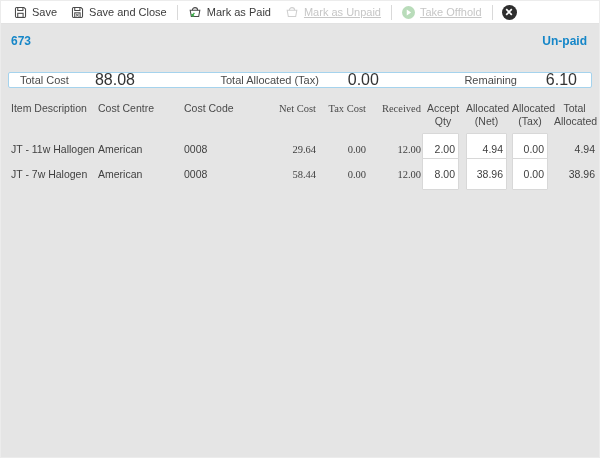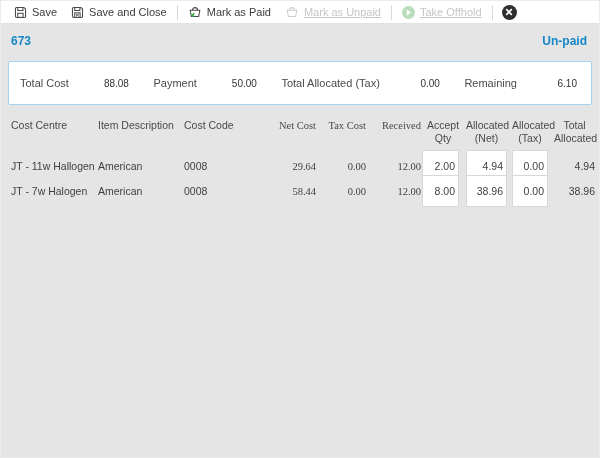--- a/index.html
+++ b/index.html
@@ -20,26 +20,26 @@
   .offhold { background:#b9dcba; }
   .cancel-circle { width:15px; height:15px; border-radius:50%; background:#2e2e2e;
     display:inline-flex; align-items:center; justify-content:center; margin:0 6px; cursor:pointer; flex:none; }
 
   
   .doc-header { display:flex; justify-content:space-between; align-items:center;
     padding:10px 12px 0 10px; }
   .doc-number, .doc-status { font-size:12px; font-weight:700; color:#1586c8; }
 
   
-  .summary-bar { margin:13px 7px 0 7px; height:44px; border:1px solid #a5d3ed;
+  .summary-bar { margin:24px 7px 0 7px; height:16px; border:1px solid #a5d3ed;
     border-radius:2px; display:flex; align-items:center; justify-content:space-between;
     padding:0 14px 0 11px; background:#fff; }
   .sum-pair { display:flex; align-items:center; gap:26px; }
   .sum-label { font-size:11px; color:#4a4a4a; }
-  .sum-value { font-size:10px; color:#333; min-width:34px; text-align:right; }
+  .sum-value { font-size:16px; color:#333; min-width:34px; text-align:right; }
 
   
   .grid-table { margin:14px 0 0 10px; width:584px; font-size:10.5px; }
   .thead, .tr { display:grid;
     grid-template-columns:87px 86px 60px 72px 50px 55px 38px 48px 41px 47px;
     align-items:center; }
   .thead { align-items:start; margin-bottom:5px; }
   .th { color:#4a4a4a; white-space:pre-line; line-height:1.25; }
   .tr { height:25px; }
   .td { color:#3f3f3f; }
@@ -127,37 +127,33 @@
     <span class="doc-number">673</span>
     <span class="doc-status">Un-paid</span>
   </div>
 
   <div class="summary-bar">
       <div class="sum-pair">
         <span class="sum-label">Total Cost</span>
         <span class="sum-value">88.08</span>
       </div>
       <div class="sum-pair">
-        <span class="sum-label">Payment</span>
-        <span class="sum-value">50.00</span>
-      </div>
-      <div class="sum-pair">
         <span class="sum-label">Total Allocated (Tax)</span>
         <span class="sum-value">0.00</span>
       </div>
       <div class="sum-pair">
         <span class="sum-label">Remaining</span>
         <span class="sum-value">6.10</span>
       </div>
     </div>
 
   <div class="grid-table">
     <div class="thead">
+        <div class="th tl">Item Description</div>
         <div class="th tl">Cost Centre</div>
-        <div class="th tl">Item Description</div>
         <div class="th tl">Cost Code</div>
         <div class="th num">Net Cost</div>
         <div class="th num">Tax Cost</div>
         <div class="th num">Received</div>
         <div class="th inp">Accept
 Qty</div>
         <div class="th inp">Allocated
 (Net)</div>
         <div class="th inp">Allocated
 (Tax)</div>

